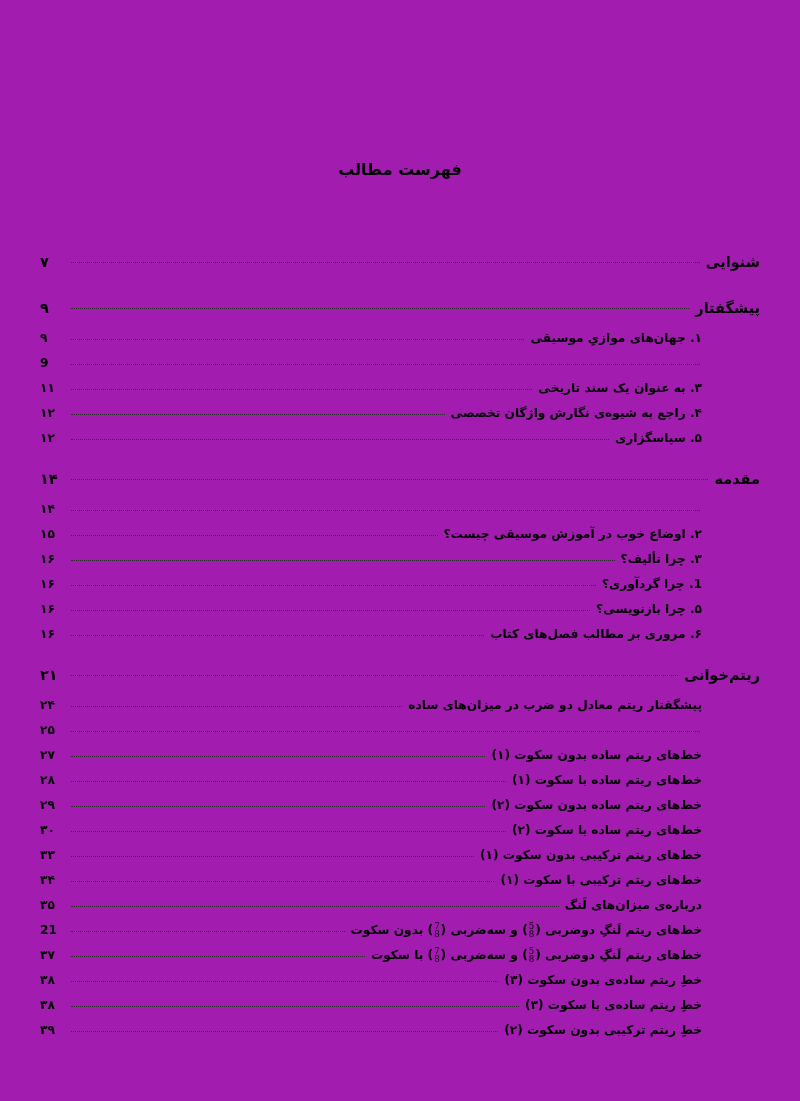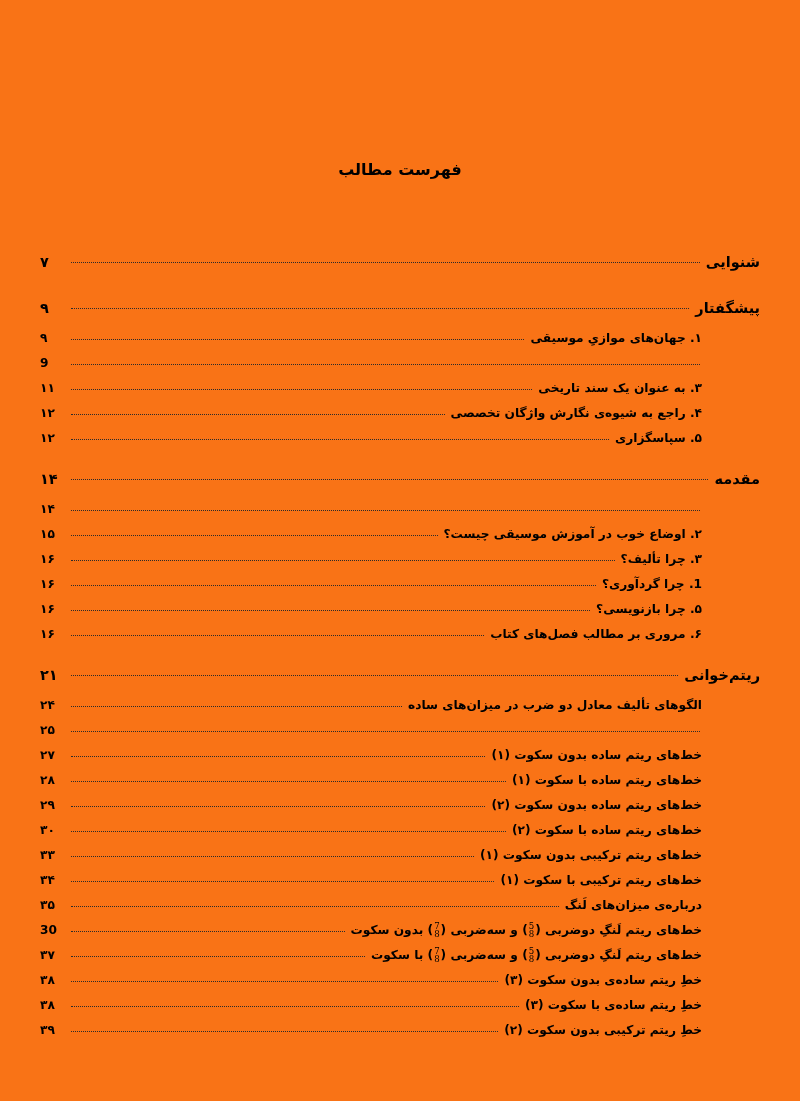--- a/index.html
+++ b/index.html
@@ -13,21 +13,21 @@
     height: 1101px;
     position: relative;
     font-family: "DejaVu Sans", sans-serif;
     color: #000000;
     overflow: hidden;
   }
 
   .page {
     position: absolute;
     inset: 0;
-    background: #f97316;
+    background: #a21caf;
   }
 
   
   .toc-title {
     position: absolute;
     top: 160px;
     left: 0;
     right: 0;
     text-align: center;
     font-size: 16px;
@@ -228,21 +228,21 @@
       </div>
       <div class="toc-group">
         <div class="toc-row level-main">
           <span class="toc-indent"></span>
           <span class="toc-label">ریتم‌خوانی</span>
           <span class="toc-leader"></span>
           <span class="toc-page">۲۱</span>
         </div>
         <div class="toc-row level-sub">
           <span class="toc-indent"></span>
-          <span class="toc-label">الگوهای تألیف معادل دو ضرب در میزان‌های ساده</span>
+          <span class="toc-label">پیشگفتار ریتم معادل دو ضرب در میزان‌های ساده</span>
           <span class="toc-leader"></span>
           <span class="toc-page">۲۴</span>
         </div>
         <div class="toc-row level-sub">
           <span class="toc-indent"></span>
           <span class="toc-leader"></span>
           <span class="toc-page">۲۵</span>
         </div>
         <div class="toc-row level-sub">
           <span class="toc-indent"></span>
@@ -289,21 +289,21 @@
         <div class="toc-row level-sub">
           <span class="toc-indent"></span>
           <span class="toc-label">خط‌های ریتم لَنگِ دوضربی (<span class="frac">
               <span class="num">5</span>
               <span class="den">8</span>
             </span>) و سه‌ضربی (<span class="frac">
               <span class="num">7</span>
               <span class="den">8</span>
             </span>) بدون سکوت</span>
           <span class="toc-leader"></span>
-          <span class="toc-page">30</span>
+          <span class="toc-page">21</span>
         </div>
         <div class="toc-row level-sub">
           <span class="toc-indent"></span>
           <span class="toc-label">خط‌های ریتم لَنگِ دوضربی (<span class="frac">
               <span class="num">5</span>
               <span class="den">8</span>
             </span>) و سه‌ضربی (<span class="frac">
               <span class="num">7</span>
               <span class="den">8</span>
             </span>) با سکوت</span>

